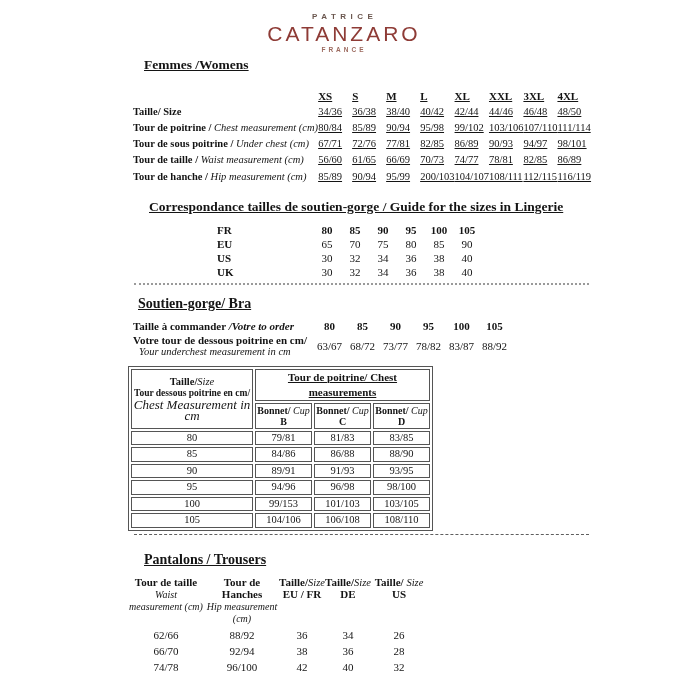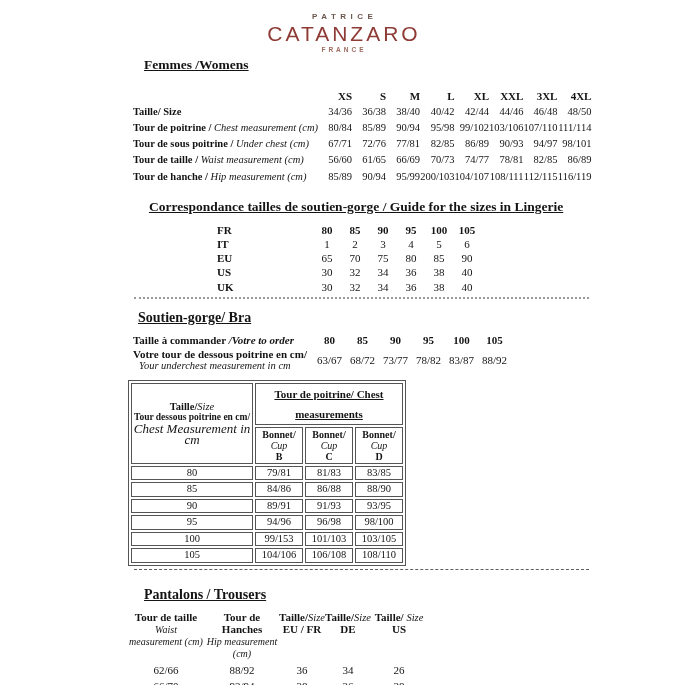--- a/index.html
+++ b/index.html
@@ -24,21 +24,21 @@
 
   table { border-collapse:collapse; }
   td, th { padding:0; font-weight:normal; }
   i { font-style:italic; }
   b { font-weight:700; }
 
   
   .femmes { margin-top:12px; font-size:10.5px; line-height:16.2px; }
   .femmes th { font-weight:700; font-size:11px; }
   .femmes .lbl { width:180px; text-align:left; white-space:nowrap; }
-  .femmes .v { width:34px; text-align:right; white-space:nowrap; }
+  .femmes .v { width:34px; text-align:left; white-space:nowrap;text-decoration:underline; }
 
   
   .ling { margin-top:9px; font-size:11px; line-height:14.2px; }
   .ling .lbl { width:180px; padding-left:84px; text-align:left; font-weight:700; }
   .ling .v { width:28px; text-align:center; }
   .ling tr.boldvals .v { font-weight:700; }
 
   
   .sep-dotted { border-top:2px dotted #9a9a9a; width:455px; margin:3px 0 0 1px; }
   .sep-dashed { border-top:1px dashed #5f5f5f; width:455px; margin:3px 0 0 1px; }
@@ -50,22 +50,22 @@
   .bra tr.r1 { line-height:16px; }
   .bra tr.r1 .v { font-weight:700; }
   .bra .l2a { display:block; font-weight:700; line-height:12.5px; }
   .bra .l2b { display:block; font-style:italic; font-size:10.5px; line-height:12.5px; padding-left:6px; }
 
   
   .bonnet { margin:7px 0 0 -5px; border-collapse:separate; border-spacing:2px;
             border:1px solid #555; background:#fff; font-size:10.5px; }
   .bonnet th, .bonnet td { border:1px solid #555; text-align:center; vertical-align:middle; }
   .bonnet .c1 { width:122px; }
-  .bonnet .cup { width:48px; }
-  .bonnet .chead { font-weight:700; text-decoration:underline; font-size:11px; line-height:20px; }
+  .bonnet .cup { width:57px; }
+  .bonnet .chead { font-weight:700; text-decoration:underline; font-size:11px; line-height:15px; }
   .bonnet .c1h .l1 { font-size:10.5px; line-height:11.5px; }
   .bonnet .c1h .l2 { font-weight:700; font-size:9.5px; line-height:11px; }
   .bonnet .c1h .l3 { font-style:italic; font-size:13px; line-height:11px; }
   .bonnet .cuph { font-size:10px; line-height:11px; padding:1px 0; }
   .bonnet td { line-height:10.5px; padding:1px 0; }
 
   
   .trou { margin:9px 0 0 -6px; font-size:11px; text-align:center; }
   .trou .hd td { vertical-align:top; padding-bottom:3px; }
   .trou .hd b { font-size:11px; line-height:12px; }
@@ -171,29 +171,20 @@
           <tr class="boldvals">
         <td class="lbl">FR</td>
         <td class="v">80</td>
         <td class="v">85</td>
         <td class="v">90</td>
         <td class="v">95</td>
         <td class="v">100</td>
         <td class="v">105</td>
       </tr>
       <tr>
-        <td class="lbl">IT</td>
-        <td class="v">1</td>
-        <td class="v">2</td>
-        <td class="v">3</td>
-        <td class="v">4</td>
-        <td class="v">5</td>
-        <td class="v">6</td>
-      </tr>
-      <tr>
         <td class="lbl">EU</td>
         <td class="v">65</td>
         <td class="v">70</td>
         <td class="v">75</td>
         <td class="v">80</td>
         <td class="v">85</td>
         <td class="v">90</td>
       </tr>
       <tr>
         <td class="lbl">US</td>

